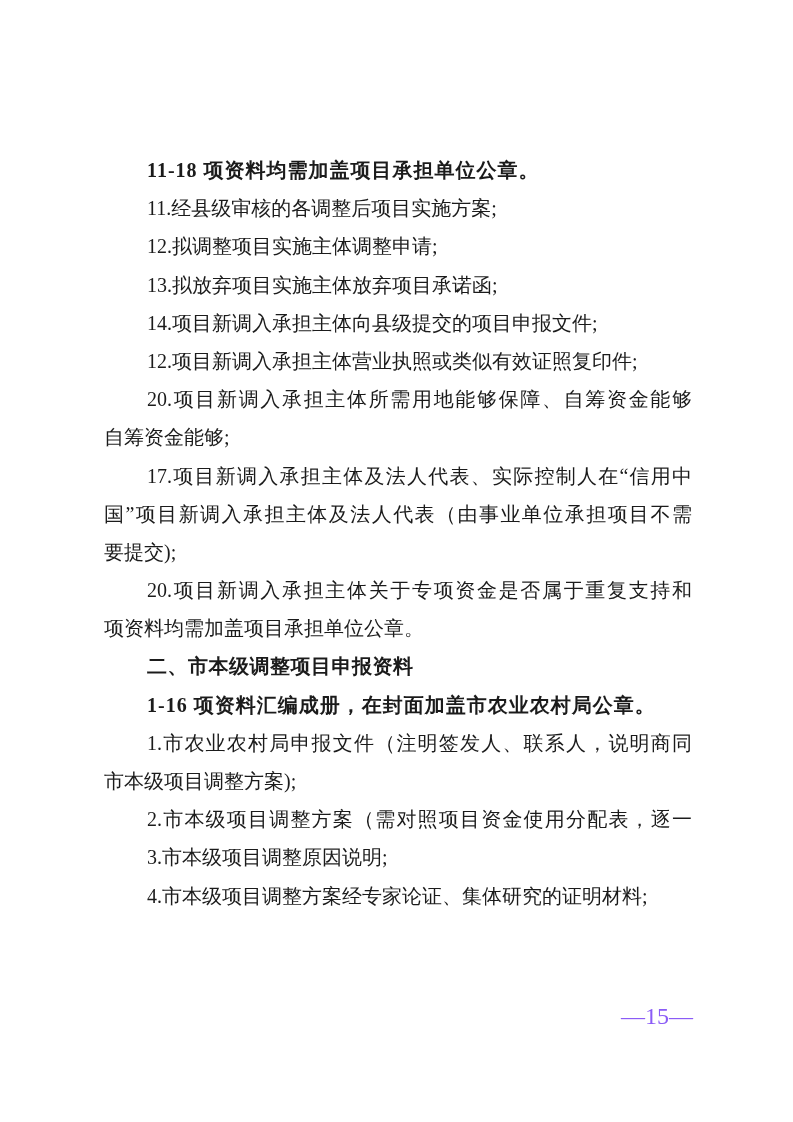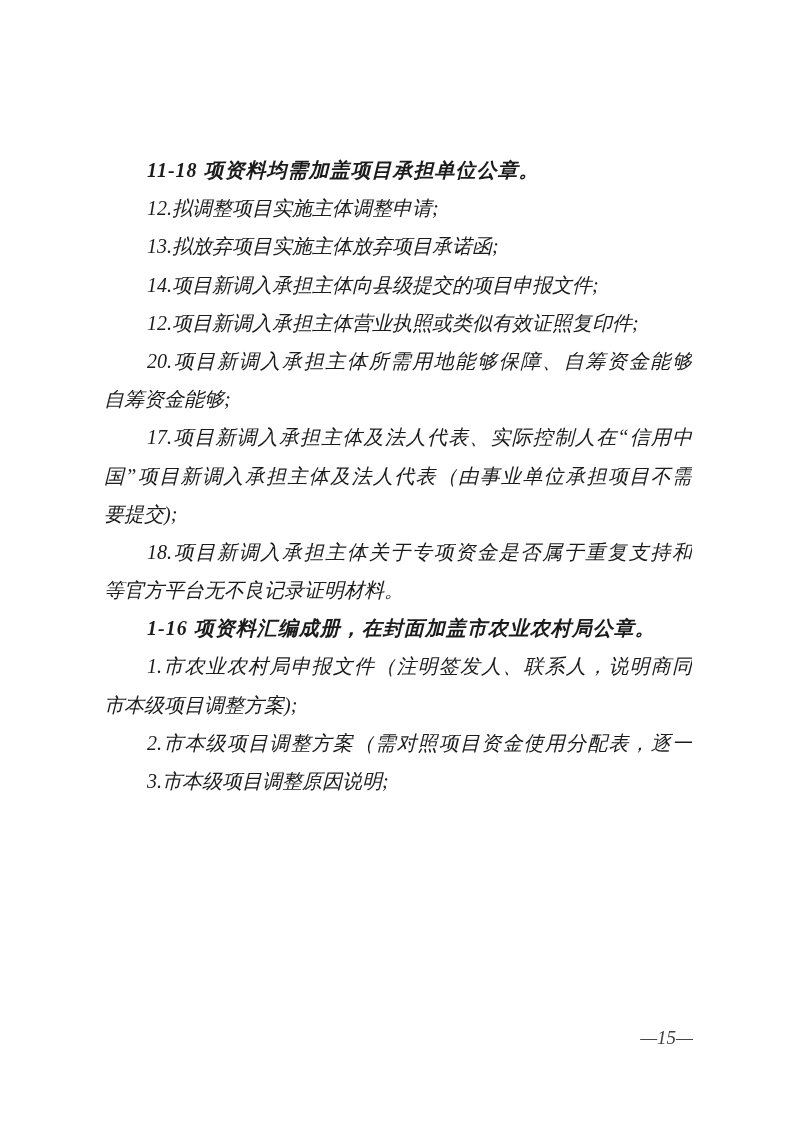--- a/index.html
+++ b/index.html
@@ -7,21 +7,20 @@
     padding: 0;
     background: #e8e8e8;
   }
   .page {
     position: relative;
     width: 793px;
     height: 1122px;
     margin: 0 auto;
     background: #ffffff;
     overflow: hidden;
-    font-style: italic;
   }
   .content {
     position: absolute;
     left: 104px;
     top: 151px;
     width: 588px;
   }
   .line {
     height: 38.2px;
     line-height: 38.2px;
@@ -43,47 +42,50 @@
     font-weight: bold;
     letter-spacing: 1px;
   }
   .line.heading {
     font-family: "Liberation Sans", "DejaVu Sans", sans-serif;
     font-weight: bold;
     letter-spacing: 0.5px;
   }
   .page-number {
     position: absolute;
-    top: 1026px;
+    top: 1004px;
     right: 100px;
     height: 24px;
     line-height: 24px;
-    font-size: 19px;
-    color: #404040;
+    font-size: 24px;
+    color: #8b5cf6;
     font-family: "Liberation Serif", "DejaVu Serif", serif;
   }
 </style>
 </head>
 <body>
 
 <div class="page">
   <div class="content">
 
   <div class="line emphasis indent">11-18 项资料均需加盖项目承担单位公章。</div>
+      <div class="line body indent">11.经县级审核的各调整后项目实施方案;</div>
       <div class="line body indent">12.拟调整项目实施主体调整申请;</div>
       <div class="line body indent">13.拟放弃项目实施主体放弃项目承诺函;</div>
       <div class="line body indent">14.项目新调入承担主体向县级提交的项目申报文件;</div>
       <div class="line body indent">12.项目新调入承担主体营业执照或类似有效证照复印件;</div>
       <div class="line body indent justify">20.项目新调入承担主体所需用地能够保障、自筹资金能够</div>
       <div class="line body">自筹资金能够;</div>
       <div class="line body indent justify">17.项目新调入承担主体及法人代表、实际控制人在“信用中</div>
       <div class="line body justify">国”项目新调入承担主体及法人代表（由事业单位承担项目不需</div>
       <div class="line body">要提交);</div>
-      <div class="line body indent justify">18.项目新调入承担主体关于专项资金是否属于重复支持和</div>
-      <div class="line body">等官方平台无不良记录证明材料。</div>
+      <div class="line body indent justify">20.项目新调入承担主体关于专项资金是否属于重复支持和</div>
+      <div class="line body">项资料均需加盖项目承担单位公章。</div>
+      <div class="line heading indent">二、市本级调整项目申报资料</div>
       <div class="line emphasis indent">1-16 项资料汇编成册，在封面加盖市农业农村局公章。</div>
       <div class="line body indent justify">1.市农业农村局申报文件（注明签发人、联系人，说明商同</div>
       <div class="line body">市本级项目调整方案);</div>
       <div class="line body indent justify">2.市本级项目调整方案（需对照项目资金使用分配表，逐一</div>
       <div class="line body indent">3.市本级项目调整原因说明;</div>
+      <div class="line body indent">4.市本级项目调整方案经专家论证、集体研究的证明材料;</div>
     </div>
   <div class="page-number">—15—</div>
 </div>
 
 </body></html>

